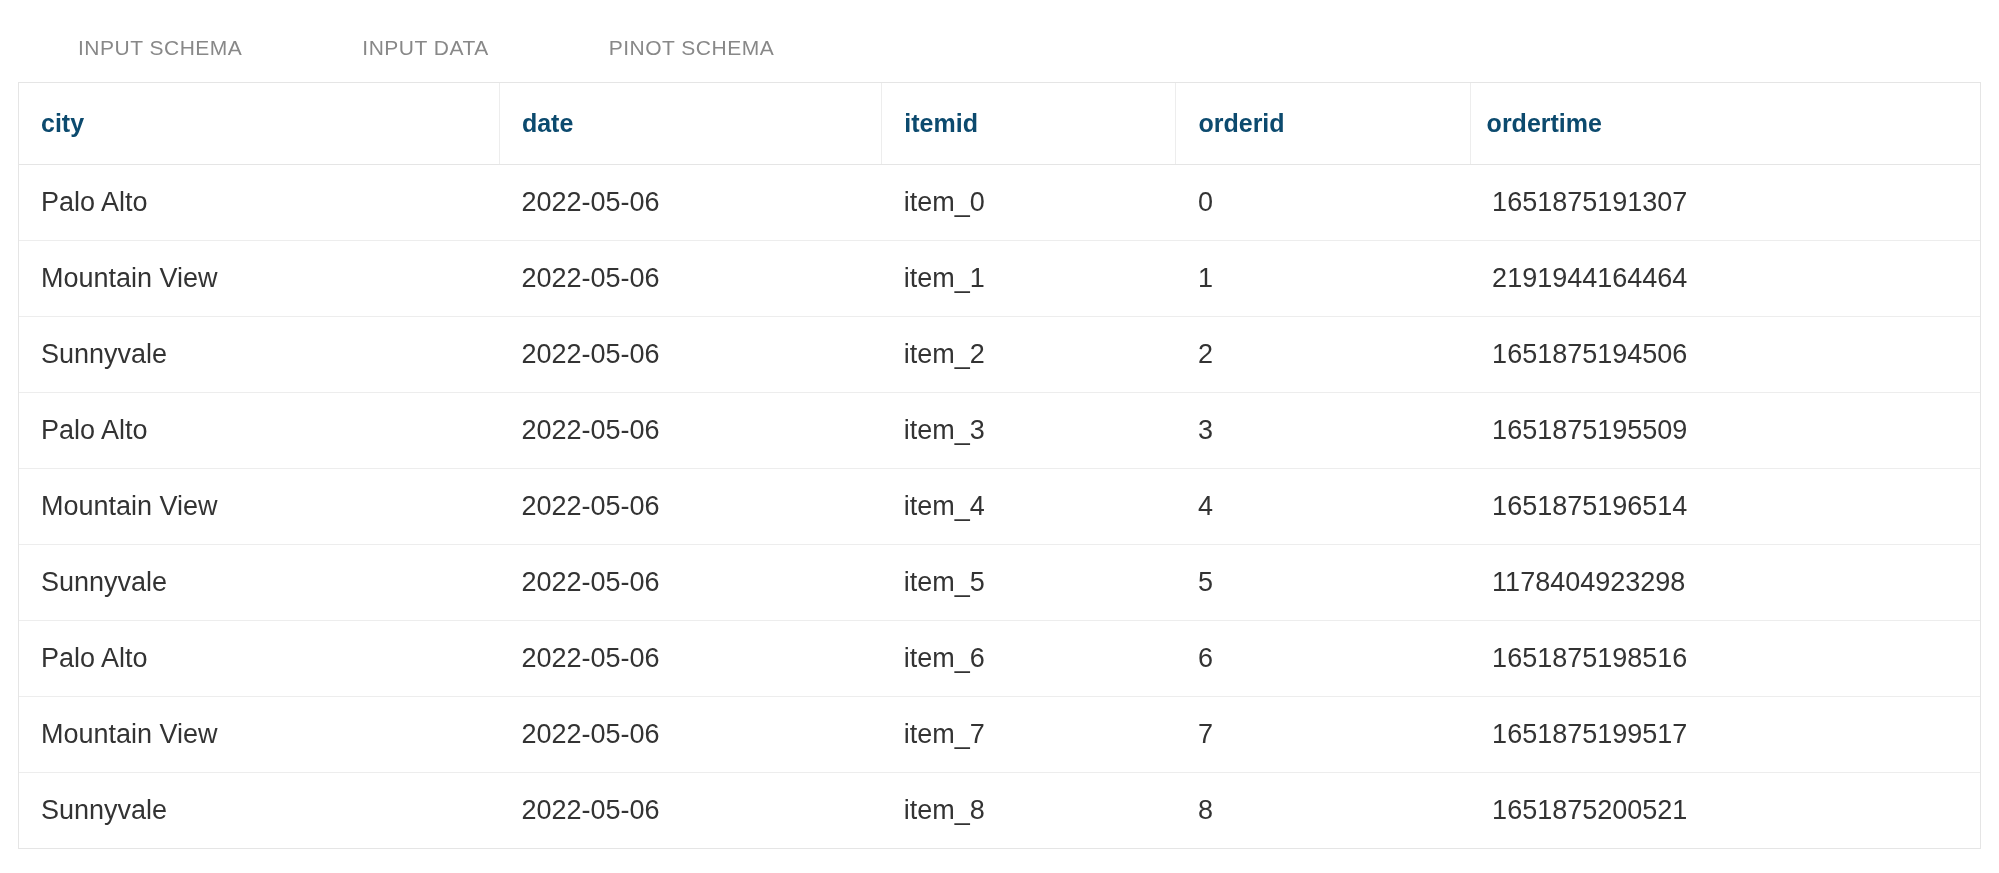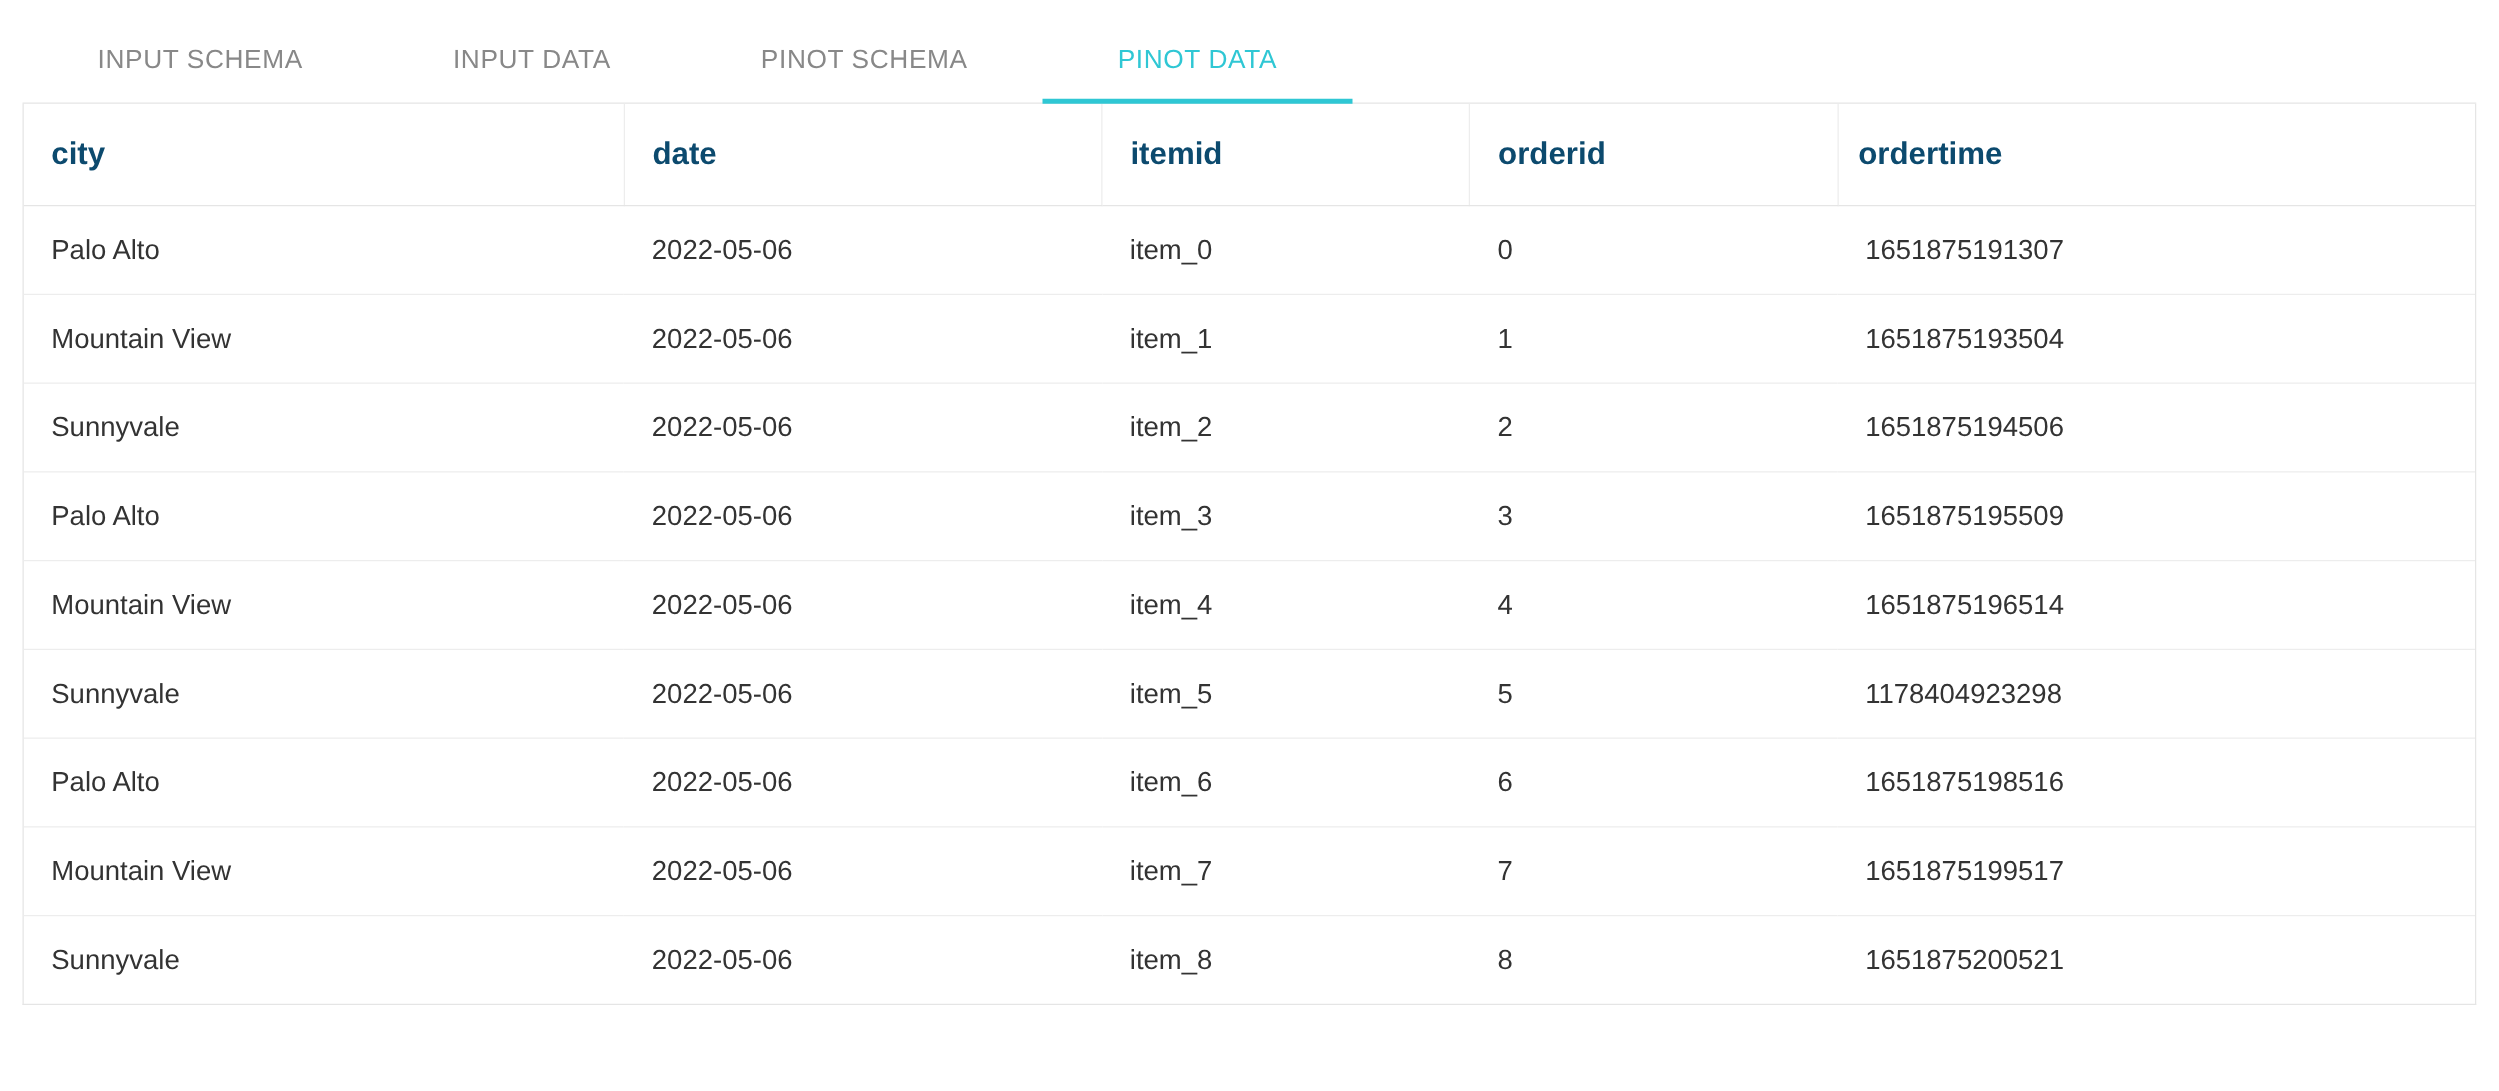--- a/index.html
+++ b/index.html
@@ -58,41 +58,40 @@
       padding: 26px 22px;
       border-bottom: 1px solid #e5e5e5;
       border-right: 1px solid #ededed;
     }
     thead th:last-child {
       border-right: none;
       padding-left: 16px;
     }
     tbody td {
       padding: 22px 22px;
-      font-size: 22px;
+      font-size: 27px;
       color: #333;
       border-bottom: 1px solid #ededed;
     }
     tbody tr:last-child td {
       border-bottom: none;
     }
     col.c0 { width: 24.5%; }
     col.c1 { width: 19.5%; }
     col.c2 { width: 15%; }
     col.c3 { width: 15%; }
     col.c4 { width: 26%; }
   </style>
 </head>
 <body>
 
 <div class="tabs">
   <div class="tab">INPUT SCHEMA</div>
   <div class="tab">INPUT DATA</div>
   <div class="tab">PINOT SCHEMA</div>
-  <div class="tab active">PINOT DATA</div>
 </div>
 
 <div class="table-wrap">
   <table>
     <colgroup>
       <col class="c0">
         <col class="c1">
         <col class="c2">
         <col class="c3">
         <col class="c4">
@@ -112,21 +111,21 @@
           <td>2022-05-06</td>
           <td>item_0</td>
           <td>0</td>
           <td>1651875191307</td>
         </tr>
         <tr>
           <td>Mountain View</td>
           <td>2022-05-06</td>
           <td>item_1</td>
           <td>1</td>
-          <td>1651875193504</td>
+          <td>2191944164464</td>
         </tr>
         <tr>
           <td>Sunnyvale</td>
           <td>2022-05-06</td>
           <td>item_2</td>
           <td>2</td>
           <td>1651875194506</td>
         </tr>
         <tr>
           <td>Palo Alto</td>

